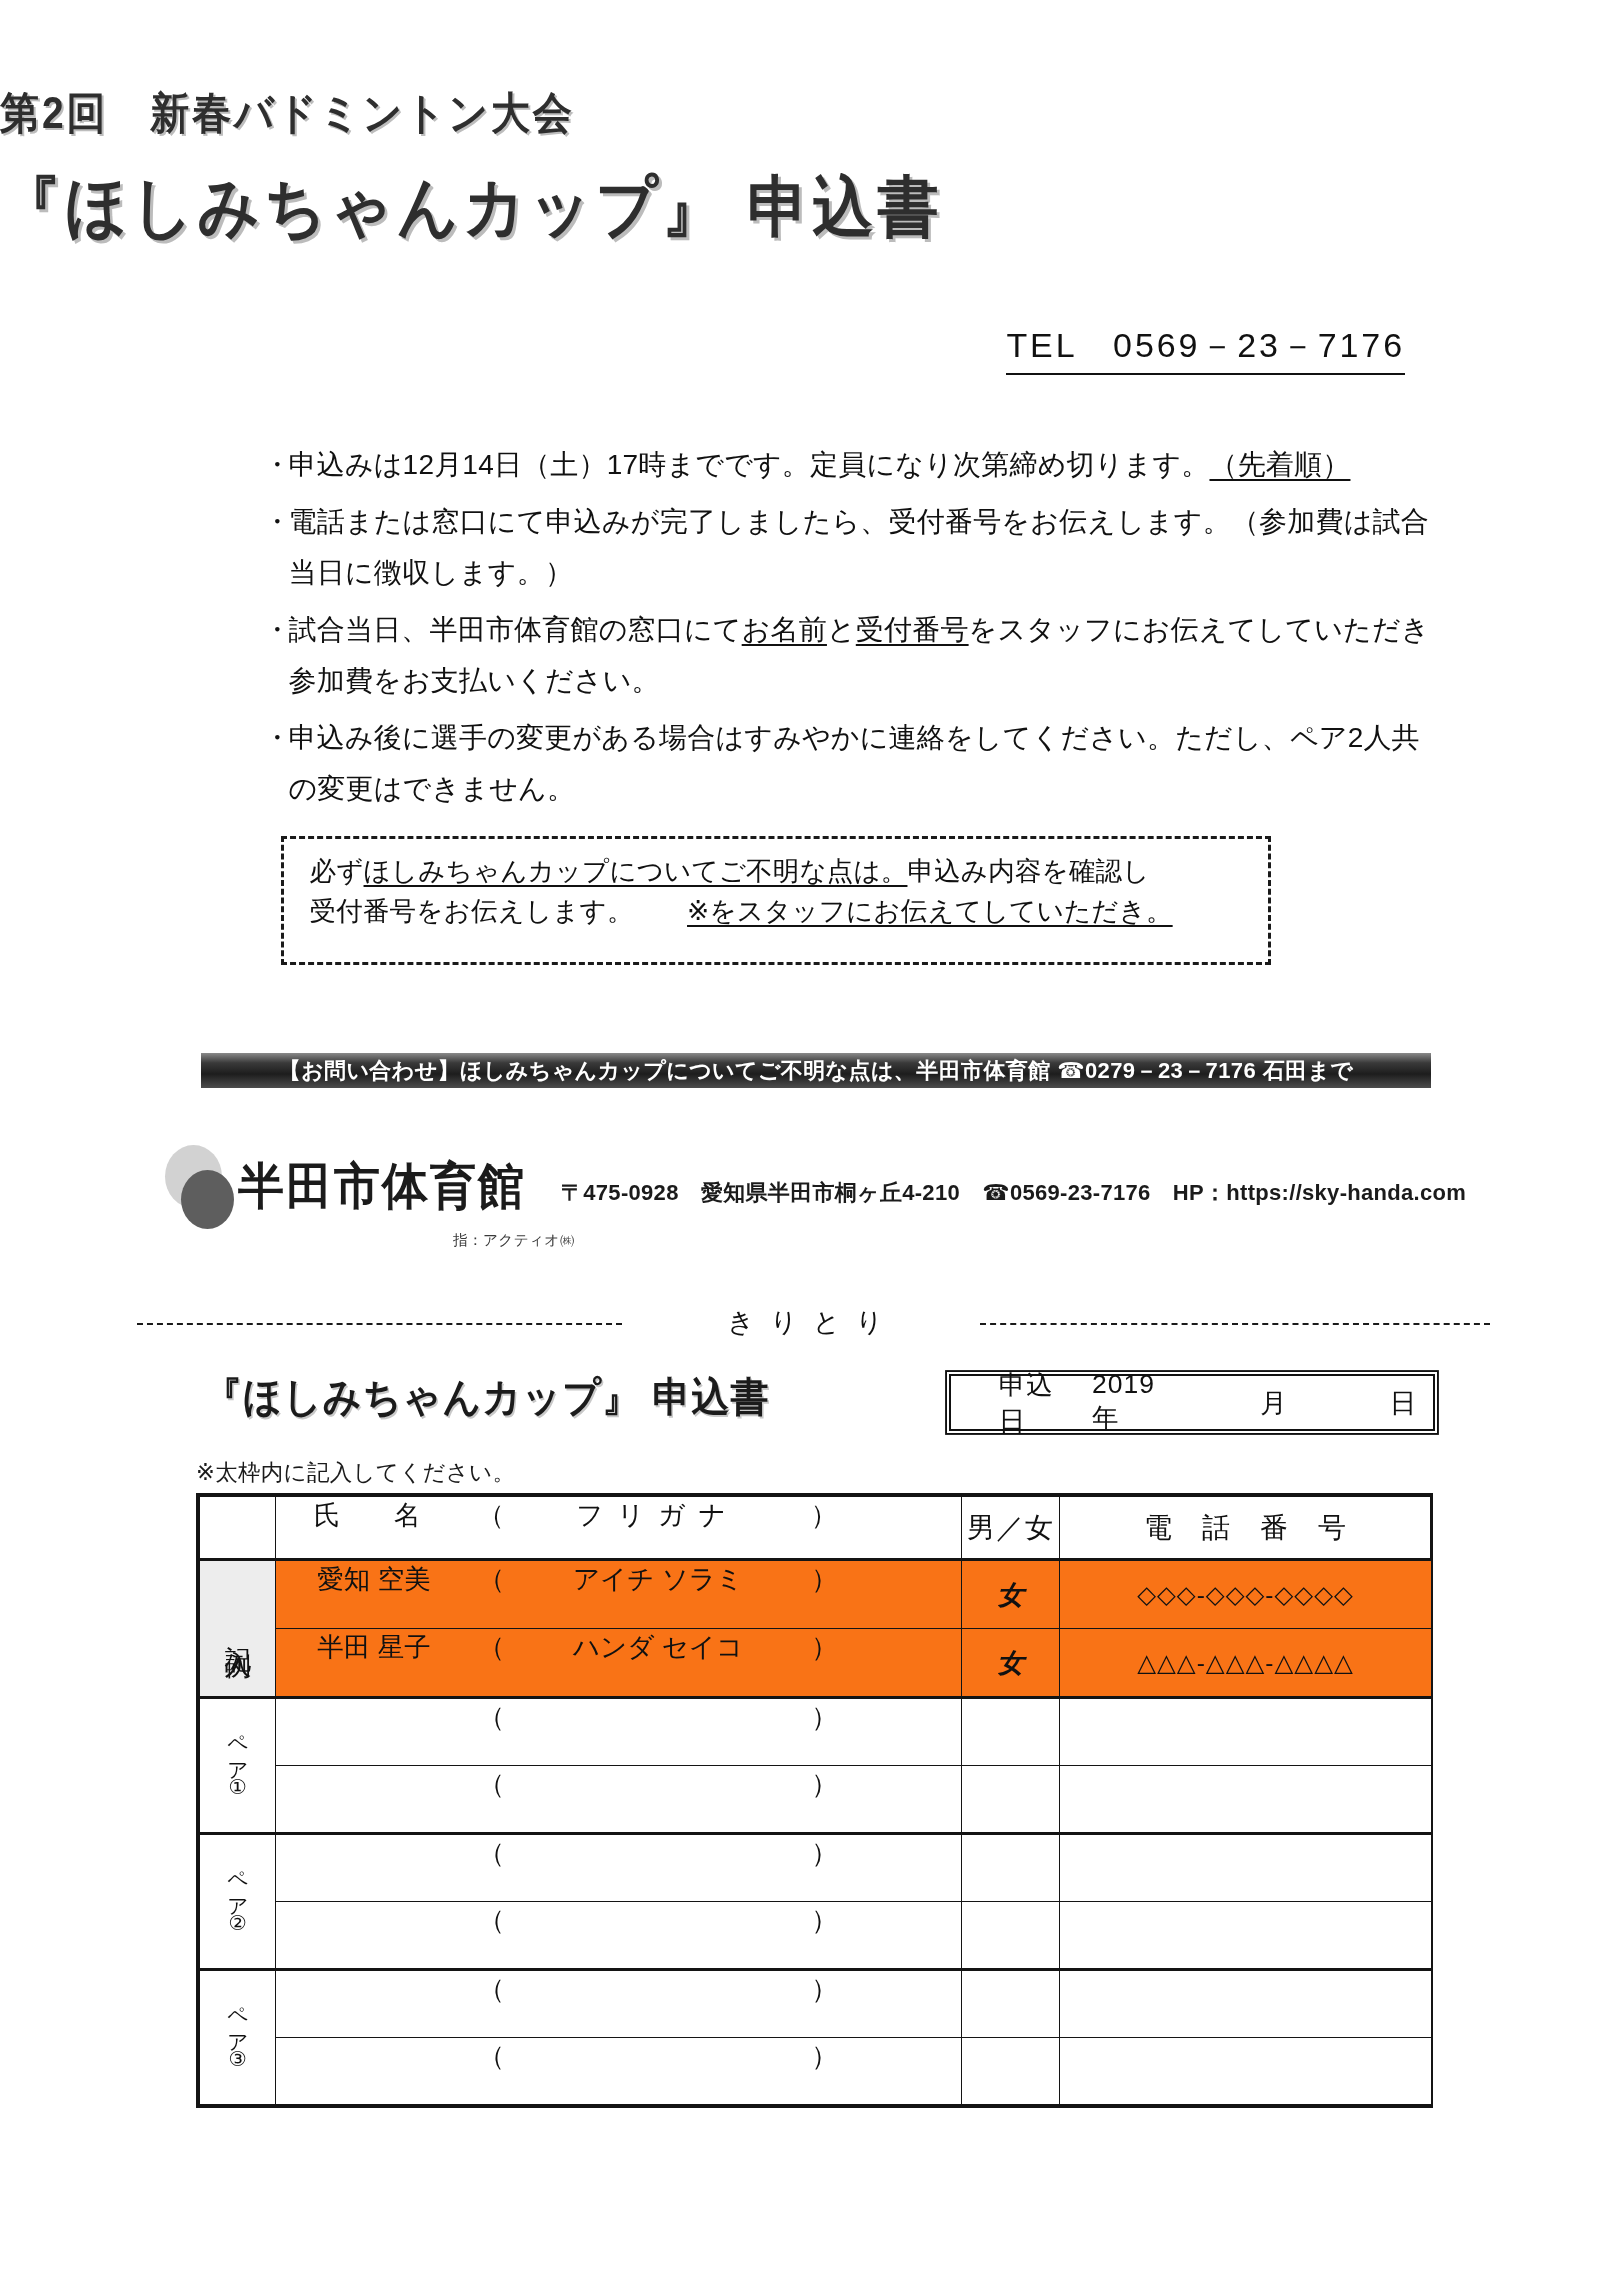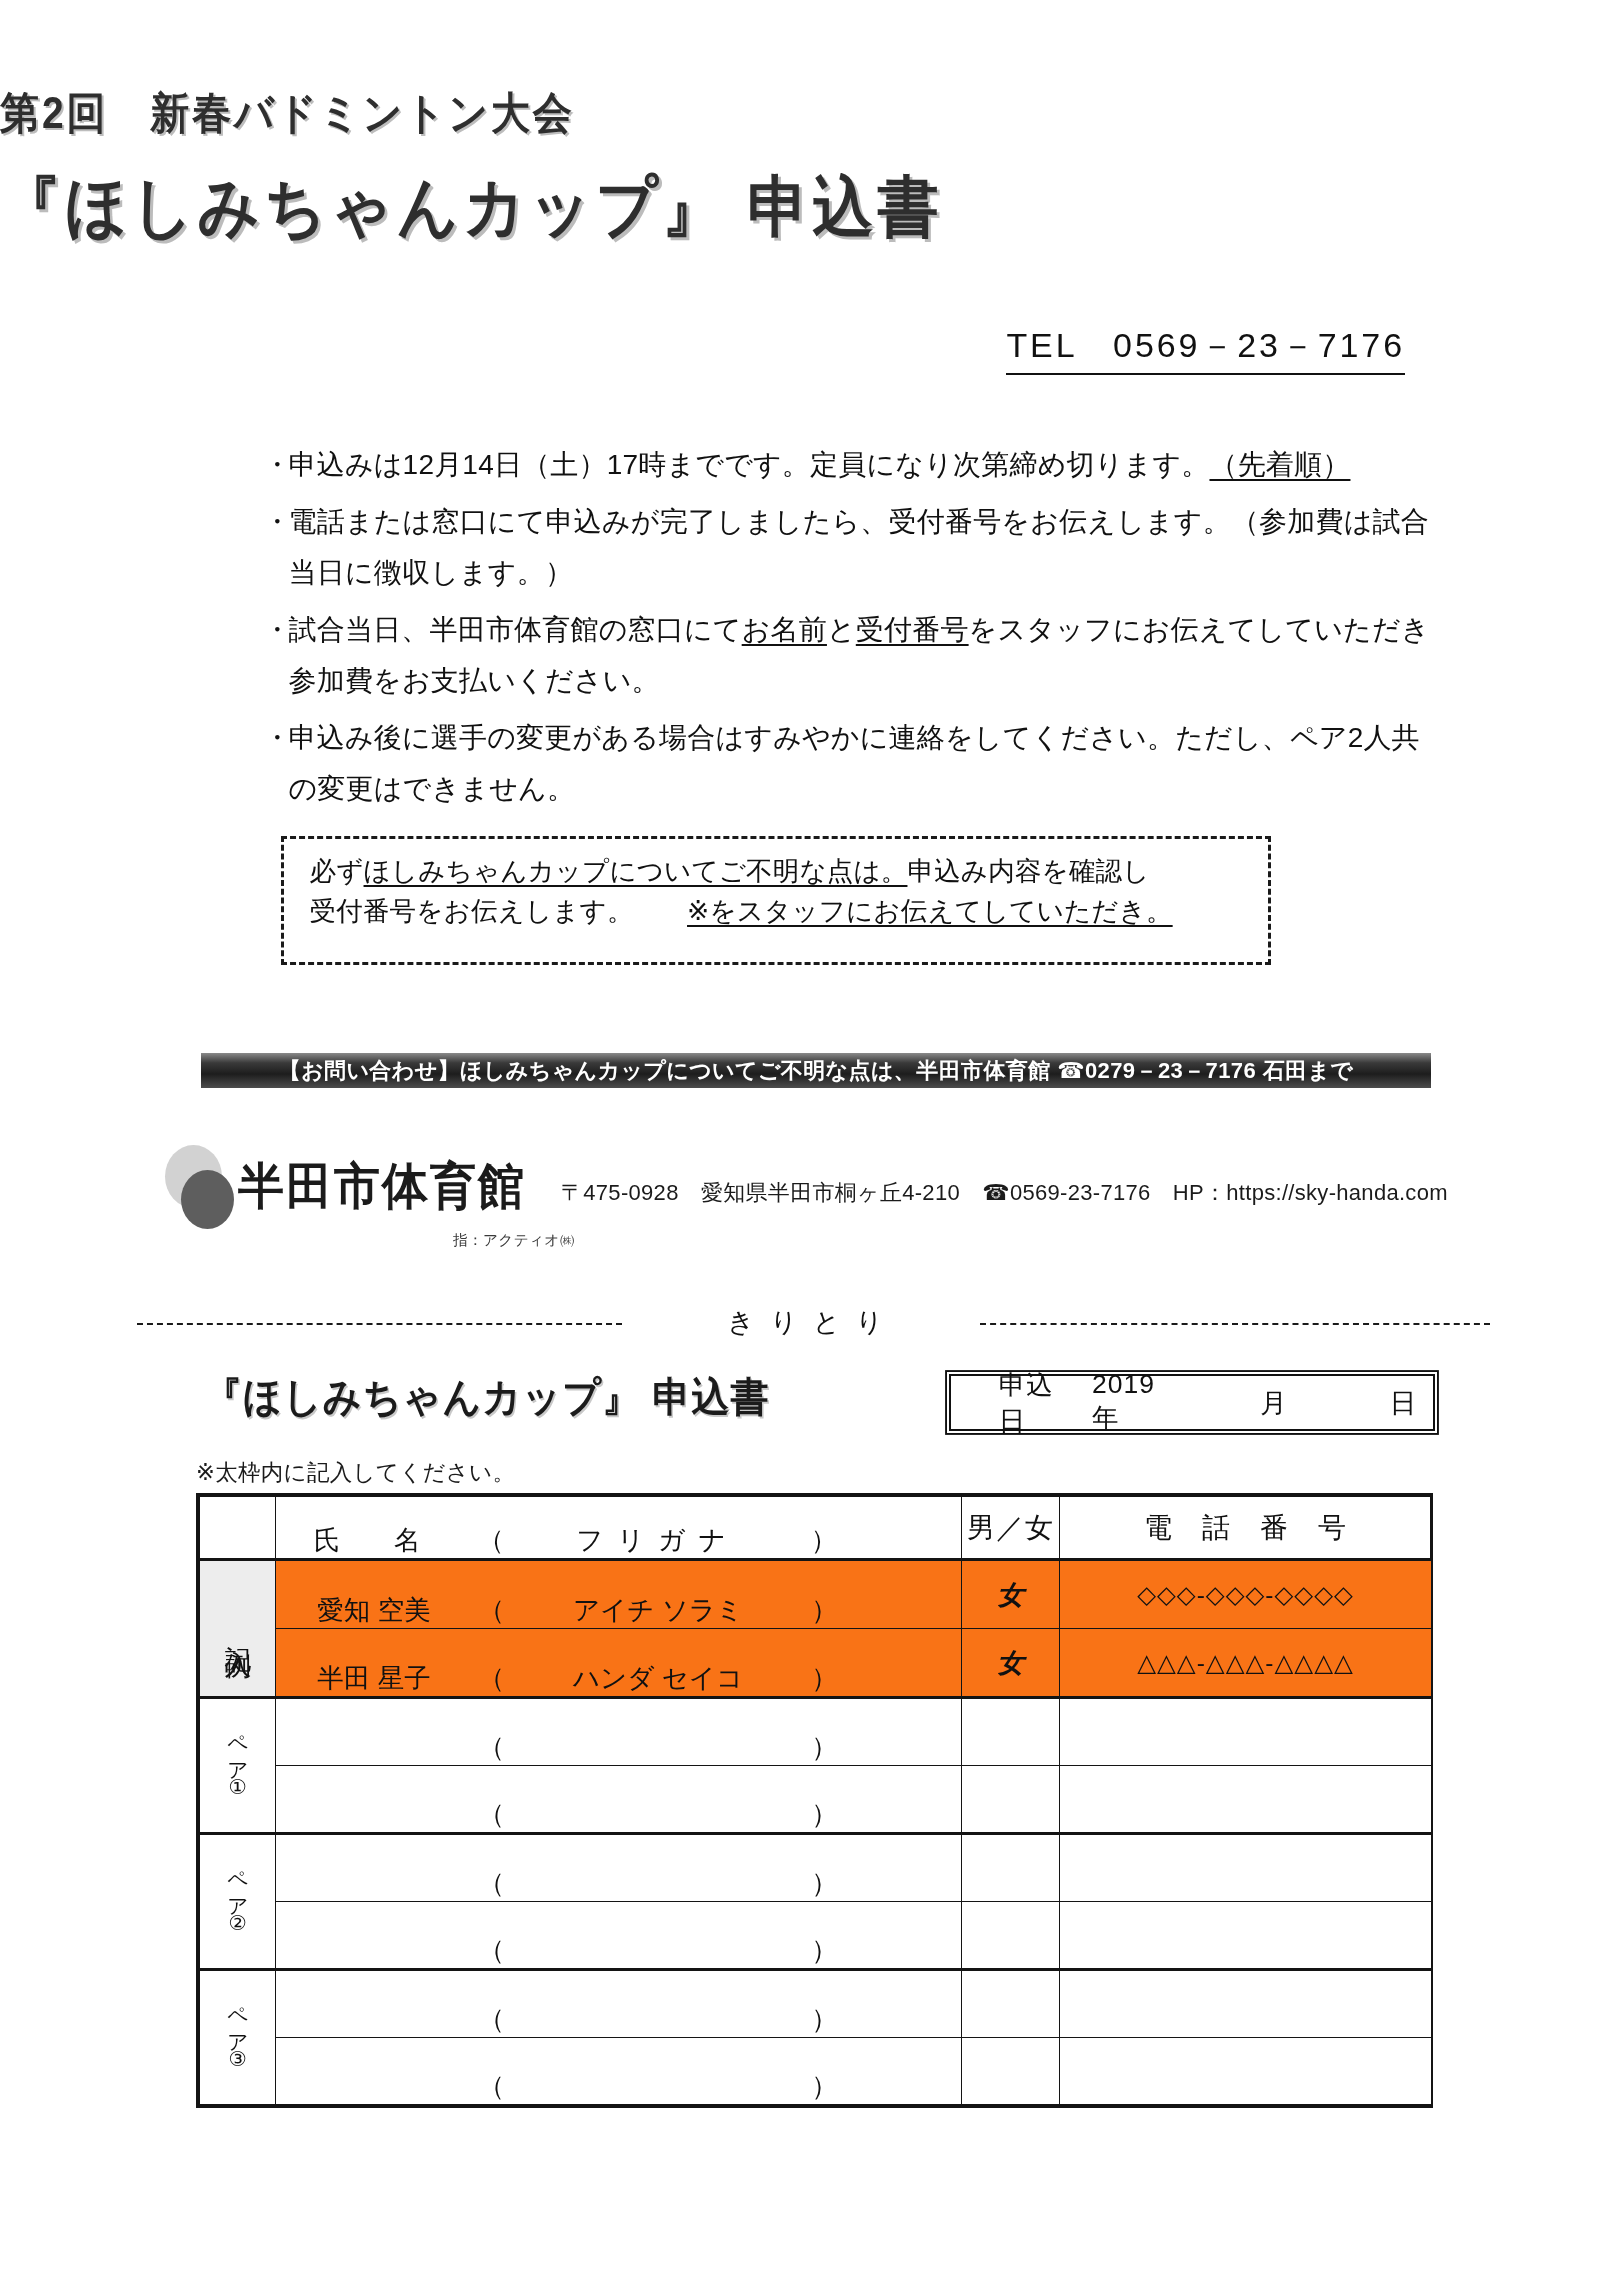--- a/index.html
+++ b/index.html
@@ -131,21 +131,21 @@
   .logo-name {
     position: absolute; left: 73px; top: 15.7px;
     font-size: 46px; font-weight: bold; letter-spacing: 2px;
     color: #1b1b1b;
     transform: scaleY(1.08);
     transform-origin: left top;
   }
   .logo-addr {
     position: absolute; left: 396px; top: 41px;
     font-size: 22px; letter-spacing: 0.3px;
-    color: #1b1b1b; white-space: nowrap;
+    color: #1b1b1b; white-space: nowrap; font-weight: bold;
   }
   .logo-sub {
     position: absolute; left: 288px; top: 94px;
     font-size: 14.7px; color: #3a3a3a; letter-spacing: 0.3px;
   }
 
   
   .kiritori { position: absolute; left: 137px; top: 1304px; width: 1353px; height: 39px; }
   .kiri-dash {
     position: absolute; top: 18.6px; height: 0;
@@ -242,21 +242,21 @@
   .vert {
     display: inline-block;
     writing-mode: vertical-rl;
     text-orientation: upright;
     letter-spacing: 3.9px;
     line-height: 1.1;
   }
 
   .name-cell-inner {
     display: flex;
-    align-items: flex-end;
+    align-items: flex-start;
     height: 100%;
     font-size: 26.5px;
   }
   .nm  { width: 196px; text-align: center; }
   .pl  { width: 39px;  text-align: center; }
   .kn  { width: 294px; text-align: center; }
   .pr  { width: 39px;  text-align: center; }
 
   .thick-top td { border-top: 3.9px solid #141414 !important; }
 </style>

